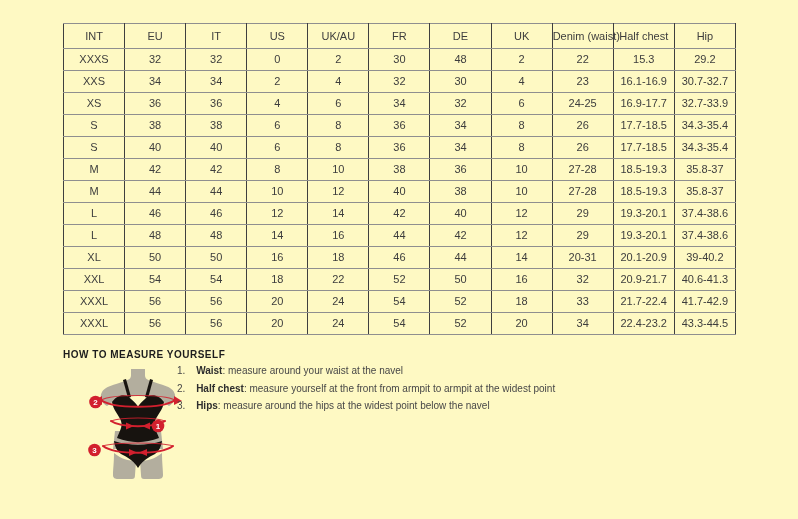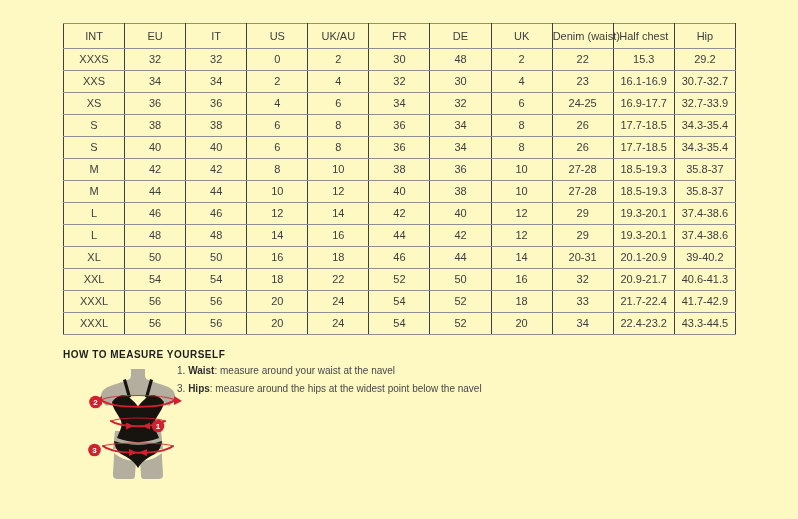--- a/index.html
+++ b/index.html
@@ -32,21 +32,21 @@
   
   .measure-heading{
     position:absolute;left:63px;top:349px;
     font-size:10px;font-weight:bold;letter-spacing:.5px;color:#1d1d1d;text-align:center;
   }
   .measure-list{
     position:absolute;left:177px;top:365px;
     font-size:10px;color:#474747;
   }
   .measure-item{line-height:11px;margin-bottom:6.5px;white-space:nowrap;}
-  .measure-item .term{font-weight:bold;color:#2e2e2e;}
+  .measure-item .term{font-weight:bold;color:#2e2e2e;margin-left:8px;}
 
   .figure-wrap{position:absolute;left:85px;top:369px;width:106px;height:112px;}
   .skin{fill:var(--mannequin);}
   .garment{fill:var(--garment);}
   .red-stroke{stroke:var(--accent-red);fill:none;stroke-linecap:round;}
   .red-fill{fill:var(--accent-red);}
   .badge-circle{fill:var(--accent-red);}
   .badge-num{fill:#ffffff;font-family:"Liberation Sans",sans-serif;font-size:8px;font-weight:bold;text-anchor:middle;}
 </style>
 </head>
@@ -292,16 +292,17 @@
       </g>
       <g>
         <circle class="badge-circle" cx="9.5" cy="81" r="6.3"></circle>
         <text class="badge-num" x="9.5" y="84">3</text>
       </g>
     </svg>
   </div>
 
   <div class="measure-list">
       <div class="measure-item"><span>1. </span><span class="term">Waist</span><span>: measure around your waist at the navel</span></div>
+      <div class="measure-item"><span>2. </span><span class="term">Half chest</span><span>: measure yourself at the front from armpit to armpit at the widest point</span></div>
       <div class="measure-item"><span>3. </span><span class="term">Hips</span><span>: measure around the hips at the widest point below the navel</span></div>
     </div>
 
 </div>
 
 </body></html>

